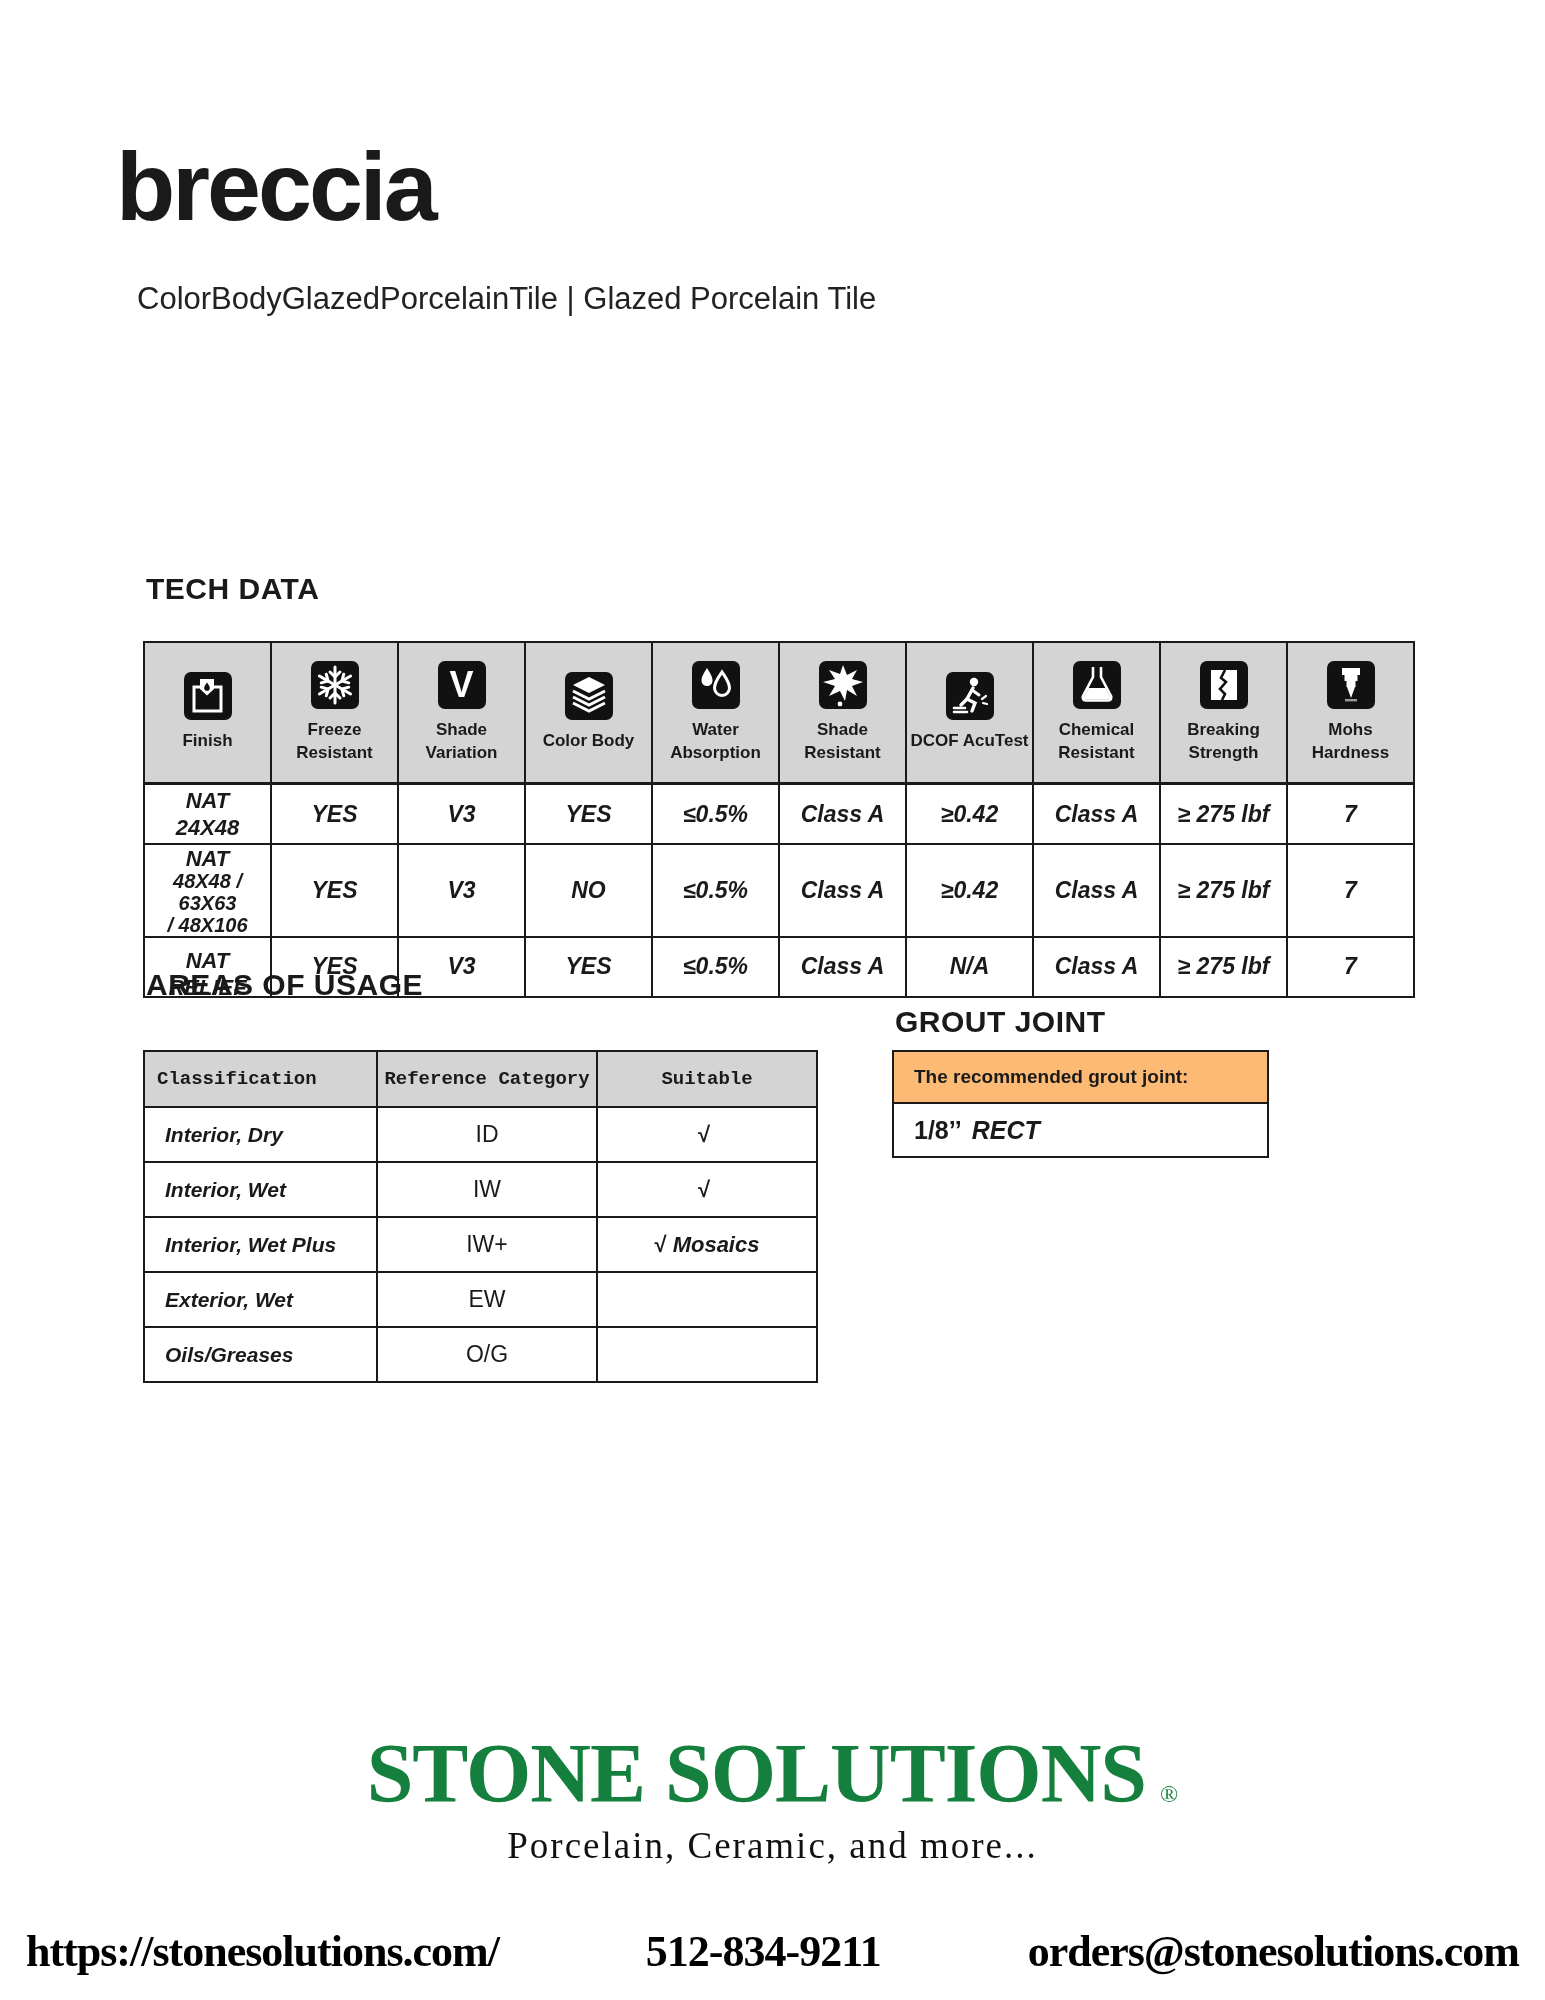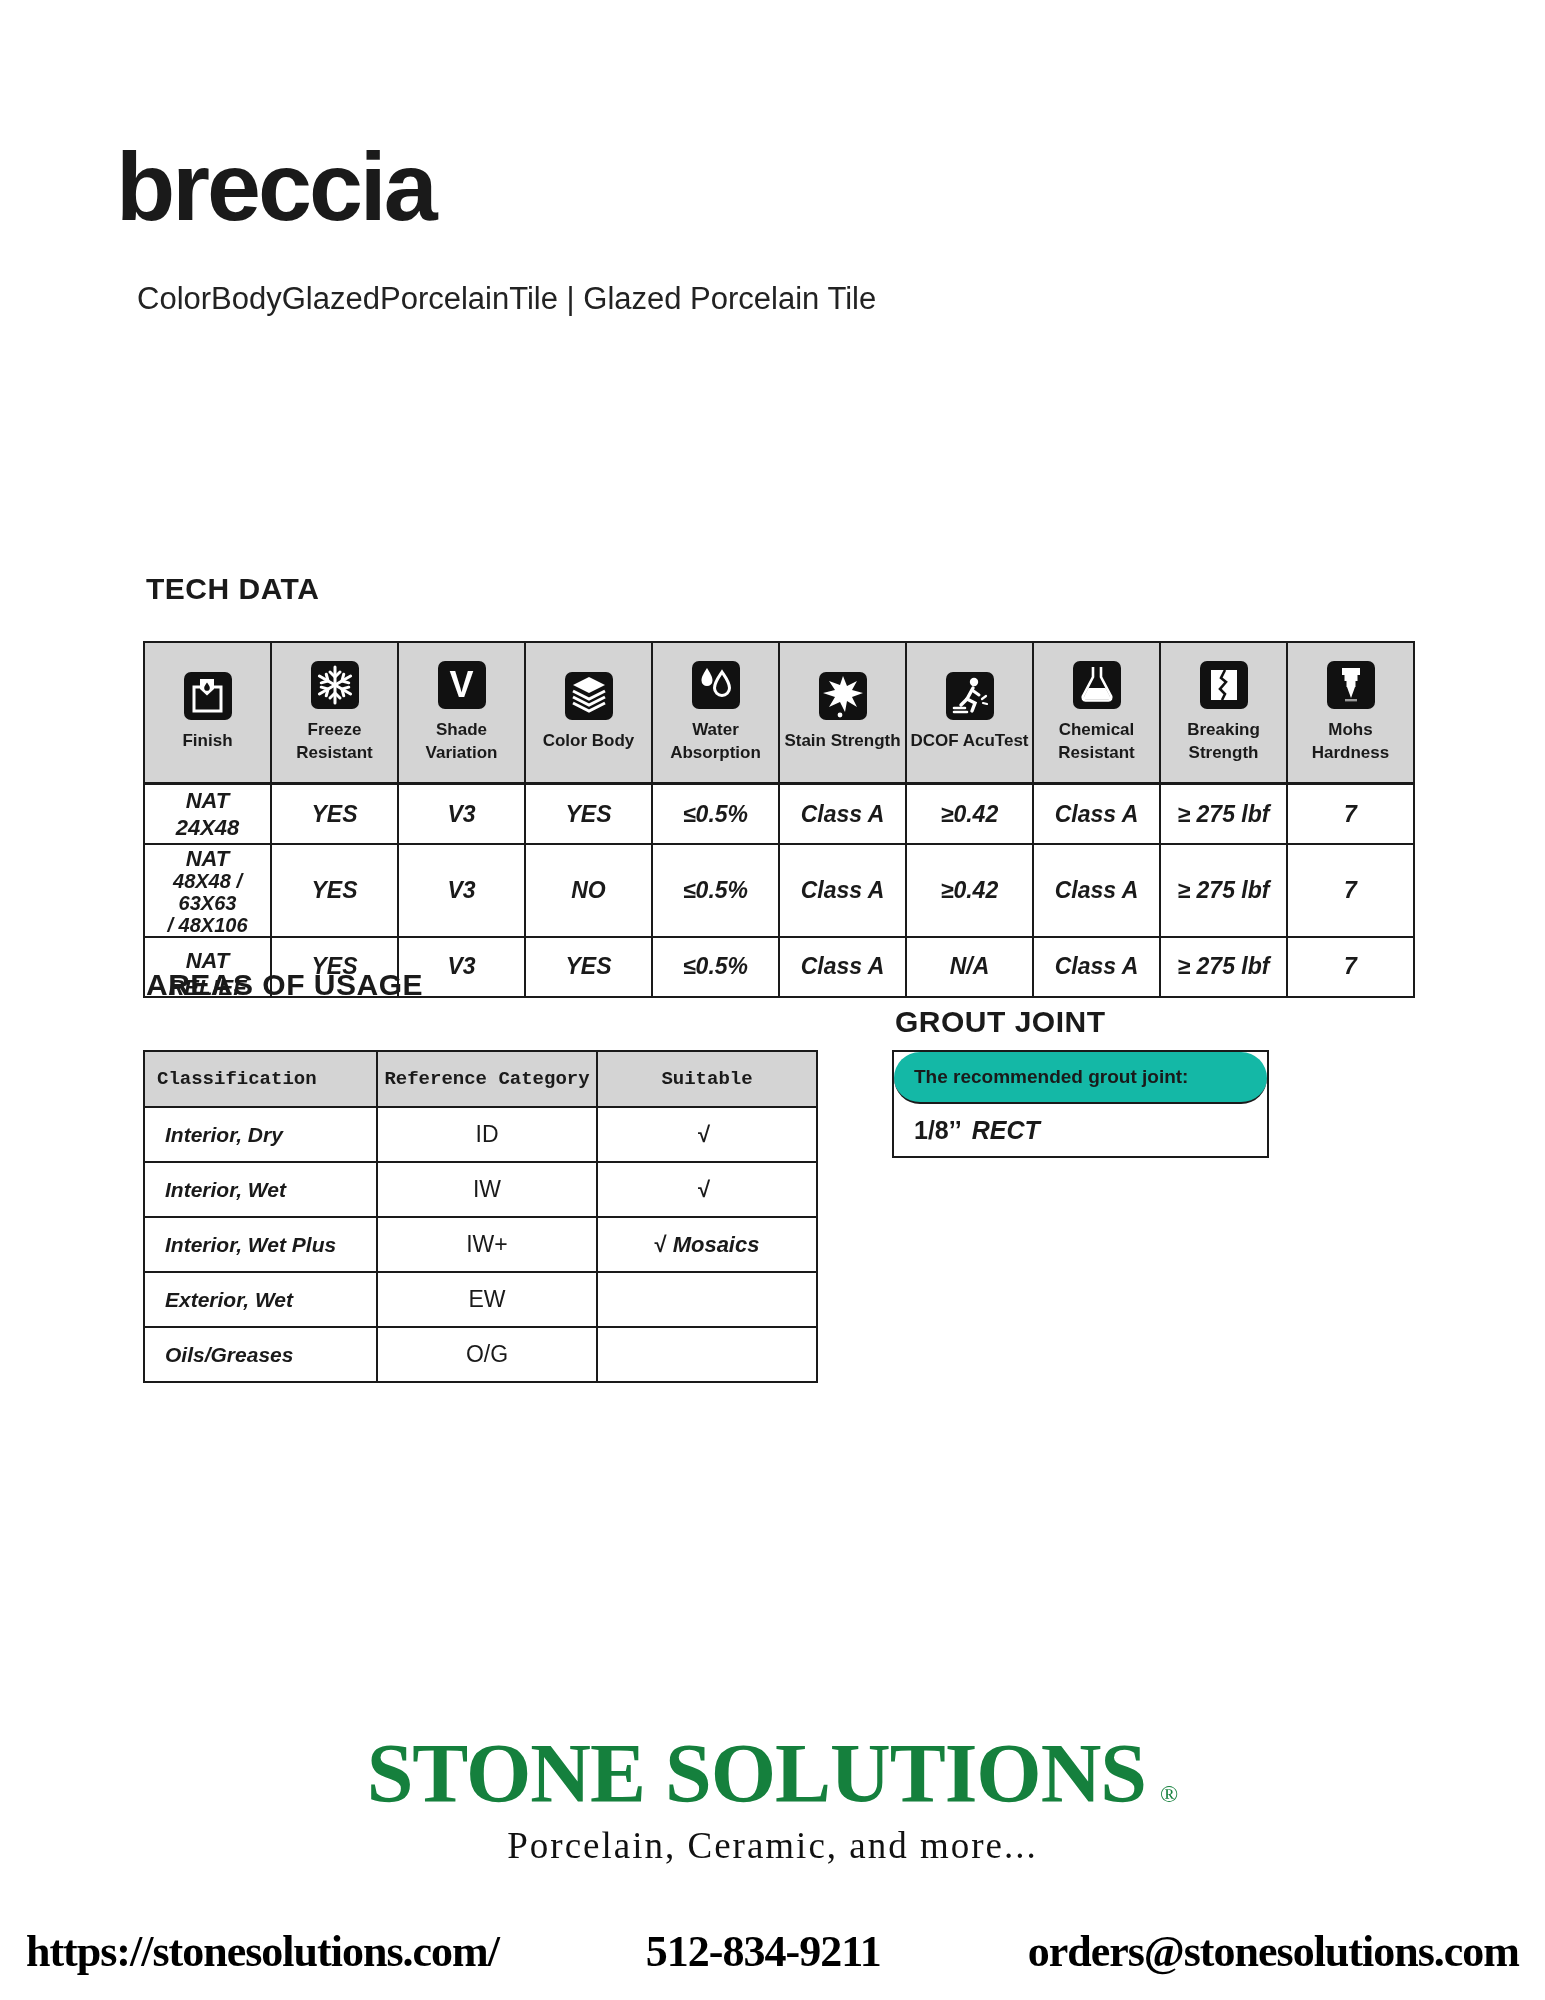--- a/index.html
+++ b/index.html
@@ -37,22 +37,22 @@
         font-weight:bold;text-align:center;vertical-align:middle;font-family:Liberation Mono, monospace;}
   .areas-table th.first{text-align:left;padding-left:12px;}
   .areas-table td{border:2px solid #1a1a1a;height:51px;background:#fff;vertical-align:middle;}
   .cls-cell{font-size:21px;font-weight:bold;font-style:italic;text-align:left;padding-left:20px;}
   .cat-cell{font-size:23px;text-align:center;}
   .suit-cell{font-size:22px;text-align:center;}
   .suit-cell .check{font-weight:600;}
   .suit-cell .note{font-weight:bold;font-style:italic;margin-left:6px;margin-top:36px;}
 
   .grout-box{position:absolute;left:892px;top:1050px;width:373px;border:2px solid #1a1a1a;background:#fff;}
-  .grout-head{background:#14b8a6;border-bottom:2px solid #1a1a1a;height:50px;line-height:50px;
-        font-size:19px;font-weight:bold;padding-left:20px;border-radius:26px;}
+  .grout-head{background:#fdba74;border-bottom:2px solid #1a1a1a;height:50px;line-height:50px;
+        font-size:19px;font-weight:bold;padding-left:20px;}
   .grout-val{height:52px;line-height:52px;font-size:25px;font-weight:bold;padding-left:20px;}
   .grout-val .rect{font-style:italic;margin-left:10px;}
 
   .logo-wrap{position:absolute;left:0;width:100%;top:1732px;text-align:center;
         font-family:"Liberation Serif",serif;font-weight:bold;font-size:84px;line-height:1;
         letter-spacing:-1px;color:#15803d;}
   .logo-wrap .reg{font-size:24px;font-weight:normal;letter-spacing:0;margin-left:14px;}
   .tagline{position:absolute;left:0;width:100%;top:1824px;text-align:center;
         font-family:"Liberation Serif",serif;font-size:37px;letter-spacing:2px;color:#111;}
 
@@ -129,21 +129,21 @@
           </div>
           <div>Water Absorption</div>
         </th>
         <th>
           <div class="isq">
             <svg width="48" height="48" viewBox="0 0 48 48">
               <polygon fill="#fff" points="24,4 28,14 38,9 33,18 44,21 33,25 38,35 28,29 26,40 21,30 10,35 16,25 4,21 16,18 10,9 21,13"></polygon>
               <circle cx="21" cy="43" r="2.4" fill="#fff"></circle>
             </svg>
           </div>
-          <div>Stain Strength</div>
+          <div>Shade Resistant</div>
         </th>
         <th>
           <div class="isq">
             <svg width="48" height="48" viewBox="0 0 48 48" stroke="#fff" fill="none" stroke-linecap="round">
               <circle cx="28" cy="10" r="4.2" fill="#fff" stroke="none"></circle>
               <path d="M27 16 L21 27" stroke-width="3.4"></path>
               <path d="M26 18 L33 23" stroke-width="3"></path>
               <path d="M21 27 L29 31 L26 39" stroke-width="3.4"></path>
               <path d="M21 27 L15 33" stroke-width="3.4"></path>
               <path d="M8 36 h11 M8 40 h13" stroke-width="2.6"></path>

